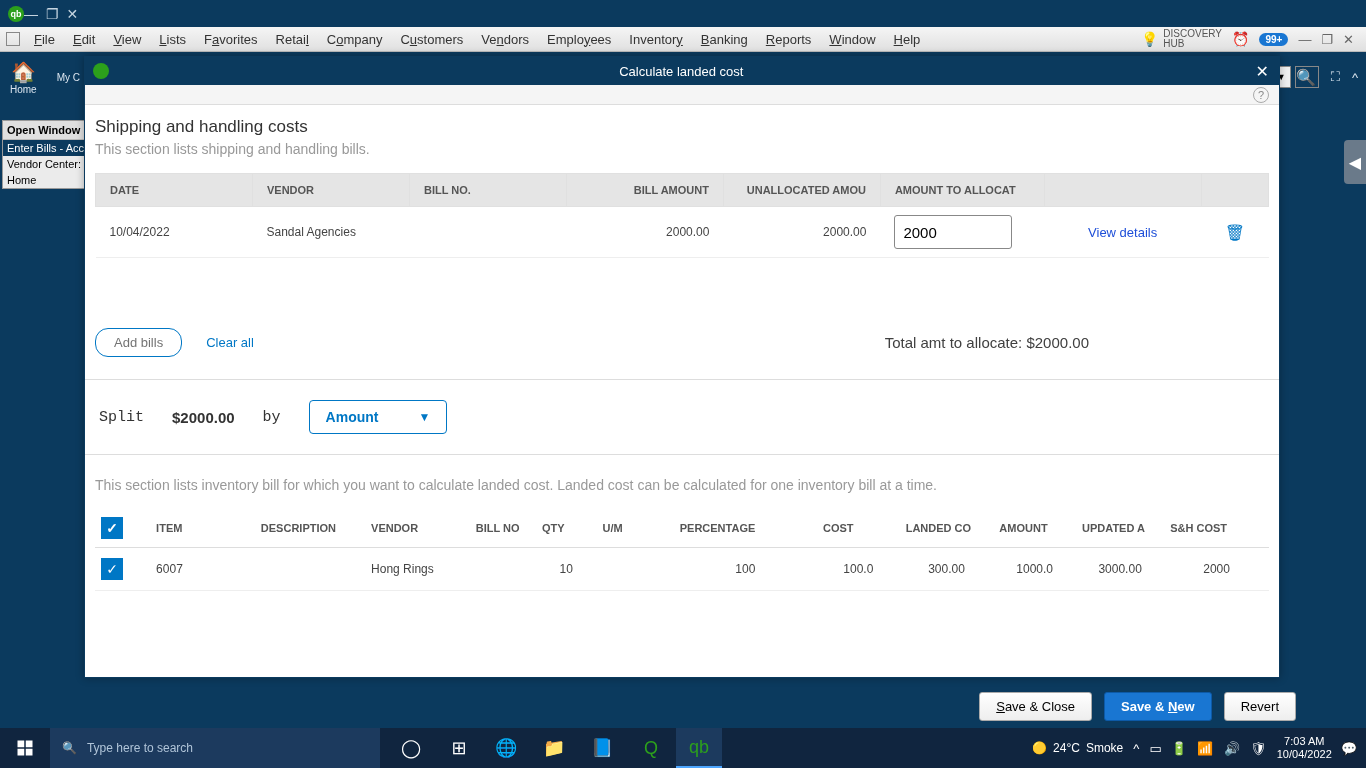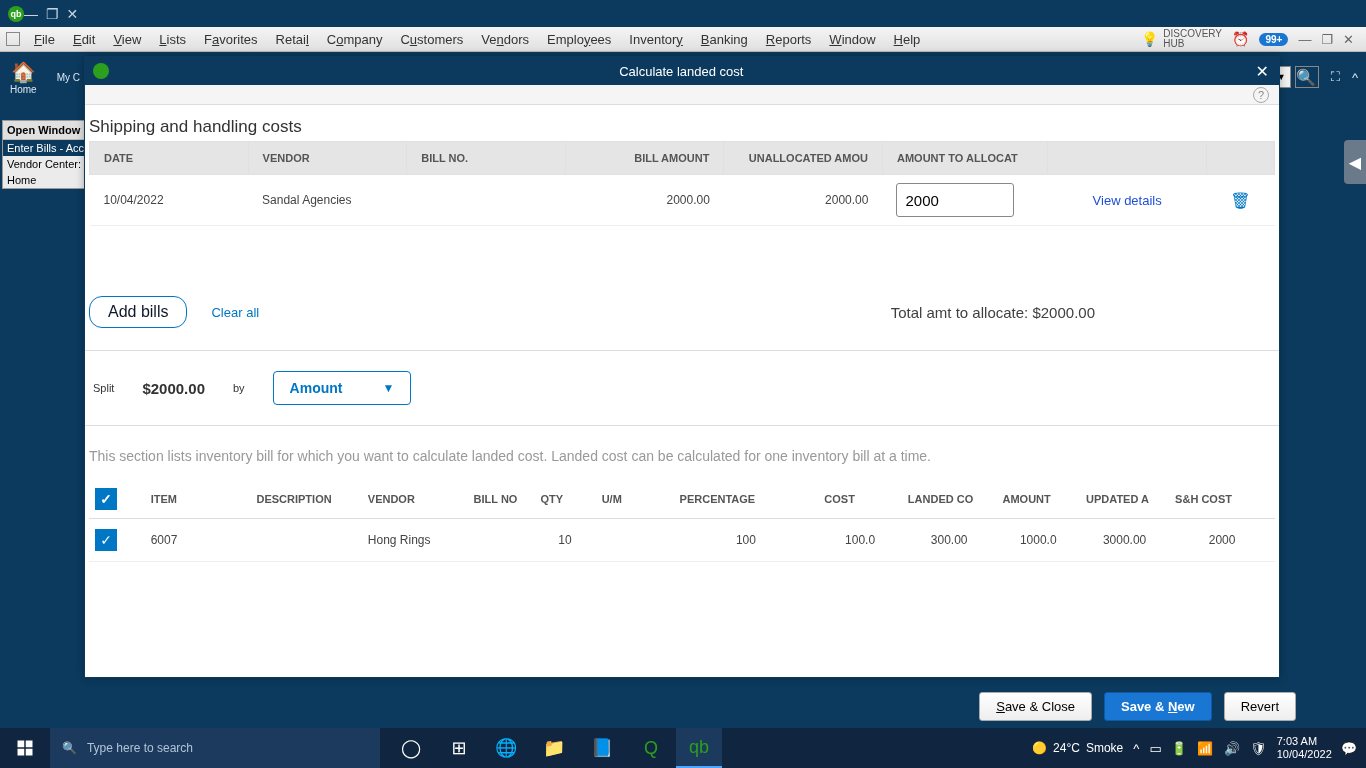--- a/index.html
+++ b/index.html
@@ -44,41 +44,41 @@
 
 
 .modal { position:absolute; left:84px; top:56px; width:1196px; height:622px; background:#fff; border:1px solid #0b3a5e; box-shadow: 0 0 8px rgba(0,0,0,0.3);}
 .modal-title { height:28px; background:#0b3a5e; color:#fff; display:flex; align-items:center; font-size:13px;}
 .modal-title .qb-sm { width:16px; height:16px; background:#2ca01c; border-radius:50%; margin:0 8px;}
 .modal-title .mt-text { flex:1; text-align:center;}
 .modal-title .mt-close { padding:0 10px; cursor:pointer; font-size:16px;}
 .modal-help { height:20px; background:#f5f5f5; border-bottom:1px solid #ddd; display:flex; justify-content:flex-end; padding-right:10px; align-items:center;}
 .modal-help .q { width:16px; height:16px; border:1px solid #aaa; border-radius:50%; color:#888; font-size:11px; display:flex; align-items:center; justify-content:center; cursor:pointer;}
 
-.modal-body { padding: 12px 4px; height: 574px; overflow:hidden; color:#333;}
+.modal-body { padding: 12px 10px; height: 574px; overflow:hidden; color:#333;}
 .sect-title { font-size:17px; color:#333; margin-bottom:4px;}
 .sect-sub { font-size:14px; color:#999; margin-bottom:16px;}
 
 
 .stable { width:100%; border-collapse:collapse; font-size:12px;}
 .stable th { text-align:left; padding:10px 14px; border:1px solid #e0e0e0; background:#e5e5e5; color:#555; font-weight:bold; font-size:11px;}
 .stable td { padding:8px 14px; border-bottom:1px solid #eee; color:#444;}
 .stable .num { text-align:right;}
 .alloc-input { width:118px; height:34px; border:1px solid #888; border-radius:3px; font-size:15px; padding:0 8px;}
 .view-link { color:#1d4ed8; font-size:13px; cursor:pointer;}
 .trash { color:#0077c5; font-size:16px; cursor:pointer;}
 
 .actions-row { display:flex; align-items:center; gap:24px; margin-top:70px;}
-.btn-outline { border:1px solid #0077c5; color:#0f172a; background:#fff; padding:6px 18px; border-radius:13px; font-size:16px; cursor:pointer;}
+.btn-outline { border:1px solid #0077c5; color:#737373; background:#fff; padding:6px 18px; border-radius:13px; font-size:13px; cursor:pointer;}
 .link { color:#0077c5; font-size:13px; cursor:pointer;}
 .total-line { font-size:15px; color:#404040; margin-left:auto; margin-right:180px;}
 
 
 .split-bar { border-top:1px solid #ddd; border-bottom:1px solid #ddd; margin: 22px -14px 0; padding: 20px 14px; display:flex; align-items:center; gap:28px; border-left:4px solid #0077c5;}
-.split-bar .lbl { font-size:11px; color:#333;}
+.split-bar .lbl { font-size:15px; color:#333;font-family:Liberation Mono, monospace;}
 .split-bar .amt { font-size:15px; font-weight:bold;}
 .split-dd { border:1.5px solid #0077c5; border-radius:4px; padding:8px 16px; display:flex; align-items:center; gap:40px; color:#0077c5; font-weight:bold; font-size:14px; cursor:pointer;}
 .split-dd .chev { font-size:12px;}
 
 
 .inv-sect { margin-top:22px;}
 .itable { width:100%; border-collapse:collapse; font-size:12px; margin-top:14px;}
 .itable th { text-align:left; padding:8px 6px; border-bottom:1px solid #ddd; color:#555; font-weight:bold; font-size:11px; white-space:nowrap; overflow:hidden;}
 .itable td { padding:10px 6px; border-bottom:1px solid #eee; color:#444;}
 .itable .num { text-align:center;}
@@ -95,21 +95,21 @@
 
 .taskbar { position:absolute; bottom:0; left:0; right:0; height:40px; background:#10253f; display:flex; align-items:center; color:#fff; font-size:12px;}
 .taskbar .start { width:50px; height:40px; display:flex; align-items:center; justify-content:center; cursor:pointer;}
 .taskbar .start svg { width:18px; height:18px;}
 .taskbar .search-box { flex:0 0 330px; height:40px; background:#1c3a5e; display:flex; align-items:center; padding:0 12px; gap:10px; color:#b0c4d8;}
 .taskbar .tbicons { display:flex; align-items:center; gap:2px; margin-left:8px;}
 .taskbar .tbicon { width:46px; height:40px; display:flex; align-items:center; justify-content:center; cursor:pointer; font-size:18px;}
 .taskbar .tbicon.active { background:#1c3a5e; border-bottom:2px solid #4da6ff;}
 .taskbar .tray { margin-left:auto; display:flex; align-items:center; gap:10px; padding-right:8px;}
 .taskbar .weather { display:flex; align-items:center; gap:6px;}
-.taskbar .clock { text-align:left; font-size:11px; line-height:1.2;}
+.taskbar .clock { text-align:center; font-size:11px; line-height:1.2;}
 .tray-ic { font-size:13px; cursor:pointer;}
 </style>
 </head>
 <body>
 
 <div class="titlebar">
   <div class="qb-logo">qb</div>
   <div class="win-controls">
     <span class="win-btn">—</span>
     <span class="win-btn">❐</span>
@@ -179,20 +179,21 @@
   <div class="modal-title">
     <div class="qb-sm"></div>
     <div class="mt-text">Calculate landed cost</div>
     <div class="mt-close">✕</div>
   </div>
   <div class="modal-help">
     <div class="q">?</div>
   </div>
   <div class="modal-body">
     <div class="sect-title">Shipping and handling costs</div>
+    <div class="sect-sub">This section lists shipping and handling bills.</div>
 
     <table class="stable">
       <thead>
         <tr>
           <th style="width:140px">DATE</th>
           <th style="width:140px">VENDOR</th>
           <th style="width:140px">BILL NO.</th>
           <th style="width:140px" class="num">BILL AMOUNT</th>
           <th style="width:140px" class="num">UNALLOCATED AMOU</th>
           <th style="width:140px">AMOUNT TO ALLOCAT</th>

